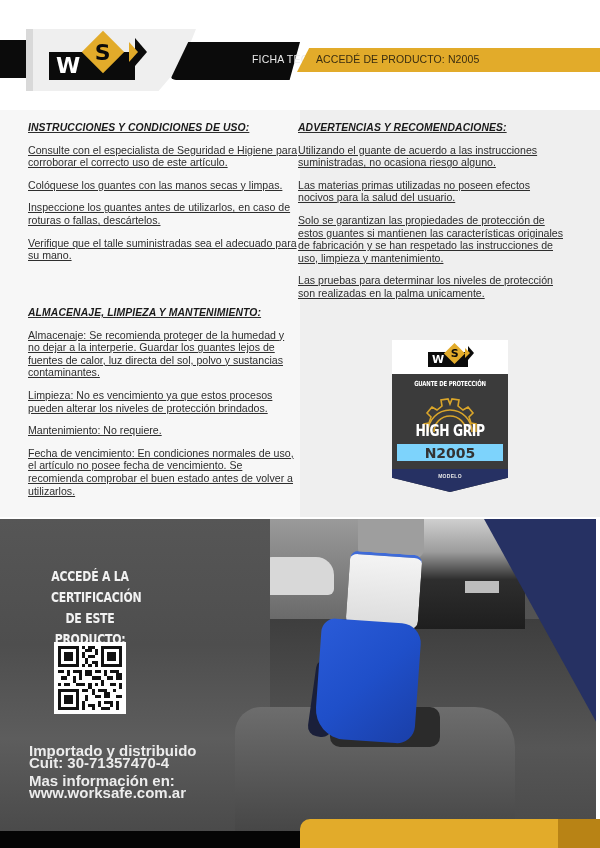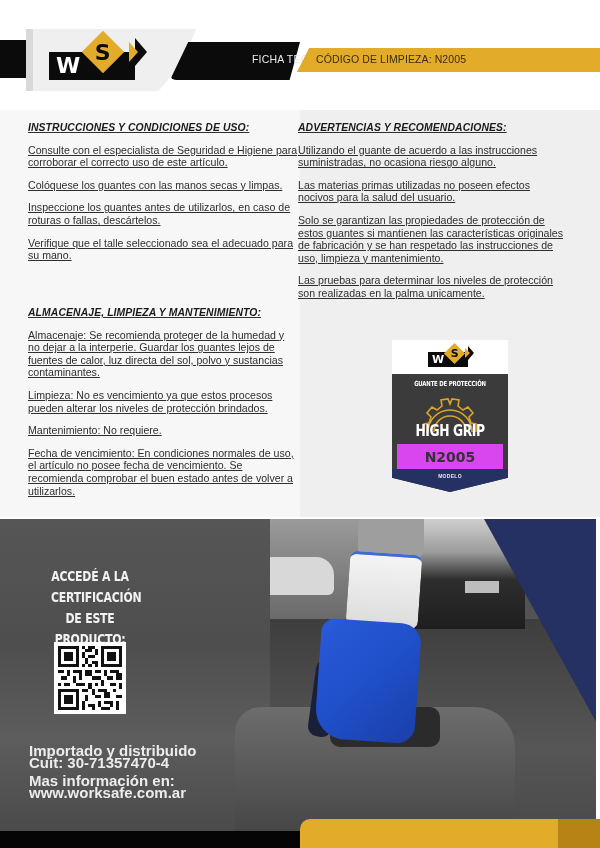--- a/index.html
+++ b/index.html
@@ -54,21 +54,21 @@
   .badge-logo .ws-diamond { width: 15px; height: 15px; left: 19px; top: 0px; }
   .badge-logo .ws-s { font-size: 11px; }
   .badge-logo .ws-arrow { left: 40px; top: 0; border-top: 7.5px solid transparent; border-bottom: 7.5px solid transparent; border-left: 6px solid #0b0b0b; }
   .badge-logo .ws-arrow-inner { position:absolute; left: 37px; top: 2px; width: 0; height: 0; border-top: 5.5px solid transparent; border-bottom: 5.5px solid transparent; border-left: 5px solid #e2ab2a; }
 
   .badge-body { position: absolute; left: 0; top: 34px; width: 116px; height: 118px; background: #3b3b3b;
     clip-path: polygon(0 0, 100% 0, 100% 88%, 50% 100%, 0 88%); }
   .badge-sub { position: absolute; left: 0; top: 6px; width: 116px; text-align: center; font-family: "DejaVu Sans Condensed", "DejaVu Sans", sans-serif; font-weight: bold; font-size: 7px; color: #ffffff; letter-spacing: -0.2px; transform: scaleX(0.85); }
   .badge-gear { position: absolute; left: 30px; top: 16px; width: 56px; height: 42px; }
   .badge-title { position: absolute; left: 0; top: 48px; width: 116px; text-align: center; font-family: "DejaVu Sans", sans-serif; font-weight: bold; font-size: 15px; color: #ffffff; transform: scaleX(0.82); letter-spacing: -0.5px; }
-  .badge-model-box { position: absolute; left: 5px; top: 70px; width: 106px; height: 25px; background: #d946ef; display: flex; align-items: center; justify-content: center; }
+  .badge-model-box { position: absolute; left: 5px; top: 70px; width: 106px; height: 17px; background: #7dd3fc; display: flex; align-items: center; justify-content: center; }
   .badge-model { font-weight: bold; font-size: 14px; color: #333; font-family: "DejaVu Sans", sans-serif; }
   .badge-navy { position: absolute; left: 0; top: 95px; width: 116px; height: 23px; background: #263163; }
   .badge-modelo { position: absolute; left: 0; top: 99px; width: 116px; text-align: center; font-size: 5px; font-weight: bold; color: #e8e8e8; letter-spacing: 0.3px; }
 
   
   .photo { position: absolute; left: 0; top: 519px; width: 596px; height: 314px; overflow: hidden;
     background: linear-gradient(90deg, #3a3a3a 0%, #5a5a5a 12%, #4b4b4b 25%, #6e6e6e 40%, #5c5c5c 55%, #4a4a4a 70%, #585858 100%); }
   .photo-wall { position: absolute; left: 0; top: 0; width: 270px; height: 314px;
     background: linear-gradient(180deg, #565656 0%, #4e4e4e 40%, #5d5d5d 70%, #4a4a4a 100%); }
   .photo-bg-street { position: absolute; left: 250px; top: 0; width: 200px; height: 100px; background: linear-gradient(180deg, #9a9a9a, #6a6a6a); }
@@ -109,32 +109,32 @@
     </div>
     <div class="ws-arrow"></div>
     <div class="ws-arrow-inner"></div>
     <div class="ws-diamond">
       <span class="ws-s">S</span>
     </div>
   </div>
   <div class="hdr-black-bar"></div>
   <span class="hdr-ficha">FICHA TÉCNICA</span>
   <div class="hdr-gold-bar"></div>
-  <span class="hdr-code">CÓDIGO DE LIMPIEZA: N2005</span>
+  <span class="hdr-code">ACCEDÉ DE PRODUCTO: N2005</span>
 </div>
 
 <div class="panel-left"></div>
 <div class="panel-right"></div>
 
 <div class="col col-left" style="top:122px;">
   <div class="sec-title">INSTRUCCIONES Y CONDICIONES DE USO:</div>
   <p class="para">Consulte con el especialista de Seguridad e Higiene para corroborar el correcto uso de este artículo.</p>
   <p class="para">Colóquese los guantes con las manos secas y limpas.</p>
   <p class="para">Inspeccione los guantes antes de utilizarlos, en caso de roturas o fallas, descártelos.</p>
-  <p class="para">Verifique que el talle seleccionado sea el adecuado para su mano.</p>
+  <p class="para">Verifique que el talle suministradas sea el adecuado para su mano.</p>
 </div>
 
 <div class="col col-left" style="top:307px;">
   <div class="sec-title">ALMACENAJE, LIMPIEZA Y MANTENIMIENTO:</div>
   <p class="para">Almacenaje: Se recomienda proteger de la humedad y no dejar a la interperie. Guardar los guantes lejos de fuentes de calor, luz directa del sol, polvo y sustancias contaminantes.</p>
   <p class="para">Limpieza: No es vencimiento ya que estos procesos pueden alterar los niveles de protección brindados.</p>
   <p class="para">Mantenimiento: No requiere.</p>
   <p class="para">Fecha de vencimiento: En condiciones normales de uso, el artículo no posee fecha de vencimiento. Se recomienda comprobar el buen estado antes de volver a utilizarlos.</p>
 </div>
 

